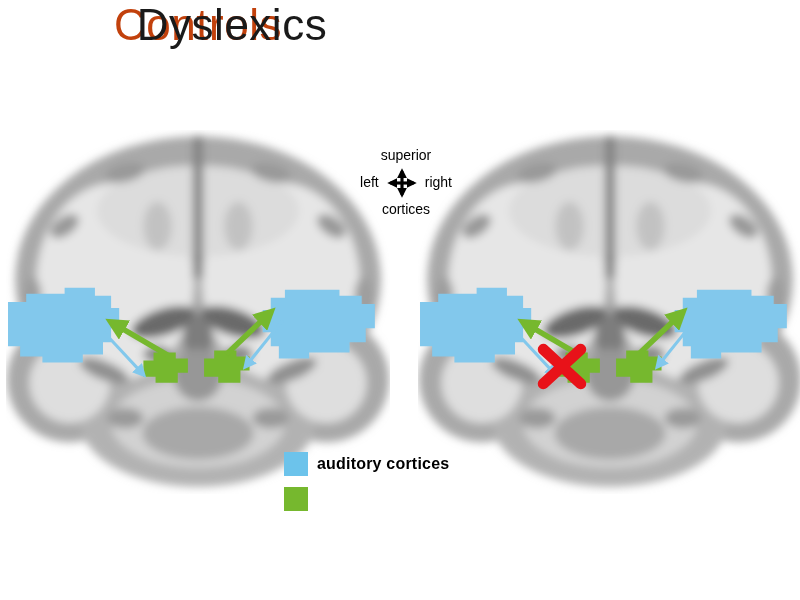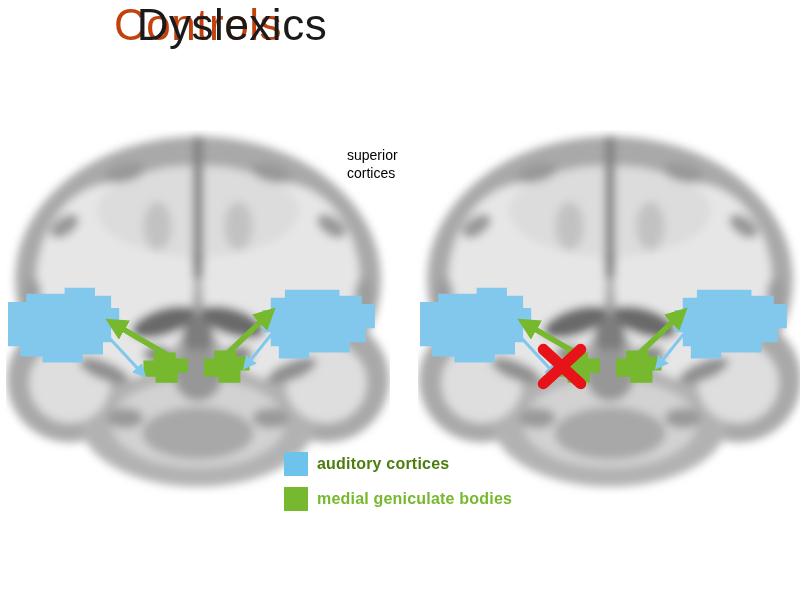--- a/index.html
+++ b/index.html
@@ -14,21 +14,21 @@
 
   .title {
     position: absolute; font-size: 44px; font-weight: 400;
     text-align: center; letter-spacing: 0.5px; color: #1a1a1a;
   }
   .title-left  { left: 0;   top: 76; width: 396px; }
   .title-right { left: 420; top: 68; width: 376px; margin-left: 44px; }
 
   .compass {
     position: absolute; left: 347px; top: 147px; width: 118px;
-    display: flex; flex-direction: column; align-items: flex-start;
+    display: flex; flex-direction: column; align-items: center;
     font-size: 14px; color: #000; line-height: 1.25;
   }
   .compass-row { display: flex; align-items: center; gap: 5px; }
   .compass-icon { display: block; }
 
   .brain { position: absolute; width: 384px; height: 364px; }
   .brain-left  { left: 6px;   top: 130px; }
   .brain-right { left: 418px; top: 130px; }
 
   .legend {
@@ -104,41 +104,50 @@
         <line x1="218" y1="222" x2="262" y2="180" stroke-width="5.5" marker-end="url(#ah-green)" stroke="#76b82e"></line>
       </g>
     </defs>
   </svg>
 
   <div class="title title-left" style="color: #c2410c;">Controls</div>
   <div class="title title-right" style="color: rgb(26, 26, 26);">Dyslexics</div>
 
   <div class="compass">
     <span>superior</span>
+    <div class="compass-row">
+      <span>left</span>
+      <svg class="compass-icon" width="36" height="36" viewBox="0 0 40 40">
+        <line x1="20" y1="20" x2="20" y2="7" stroke="#000" stroke-width="3.5" marker-end="url(#ah-black)"></line>
+        <line x1="20" y1="20" x2="20" y2="33" stroke="#000" stroke-width="3.5" marker-end="url(#ah-black)"></line>
+        <line x1="20" y1="20" x2="7" y2="20" stroke="#000" stroke-width="3.5" marker-end="url(#ah-black)"></line>
+        <line x1="20" y1="20" x2="33" y2="20" stroke="#000" stroke-width="3.5" marker-end="url(#ah-black)"></line>
+      </svg>
+      <span>right</span>
+    </div>
     <span>cortices</span>
   </div>
 
   <svg class="brain brain-left" viewBox="0 0 380 360">
     <use href="#brain-anatomy"></use>
     <use href="#roi-overlays"></use>
   </svg>
 
   <svg class="brain brain-right" viewBox="0 0 380 360">
     <use href="#brain-anatomy"></use>
     <use href="#roi-overlays"></use>
     <g>
       <line x1="124" y1="217" x2="161" y2="251" stroke-width="11" stroke-linecap="round" stroke="#e81219"></line>
       <line x1="161" y1="217" x2="124" y2="251" stroke-width="11" stroke-linecap="round" stroke="#e81219"></line>
     </g>
   </svg>
 
   <div class="legend">
     <div class="legend-row">
       <span class="swatch" style="background: rgb(108, 195, 235);"></span>
-      <span class="legend-label" style="color: #4d7c0f;">auditory cortices</span>
+      <span class="legend-label" style="color: #000000;">auditory cortices</span>
     </div>
     <div class="legend-row">
       <span class="swatch" style="background: rgb(118, 184, 46);"></span>
-      <span class="legend-label" style="color: rgb(118, 184, 46);">medial geniculate bodies</span>
     </div>
   </div>
 
 </div>
 
 </body></html>

